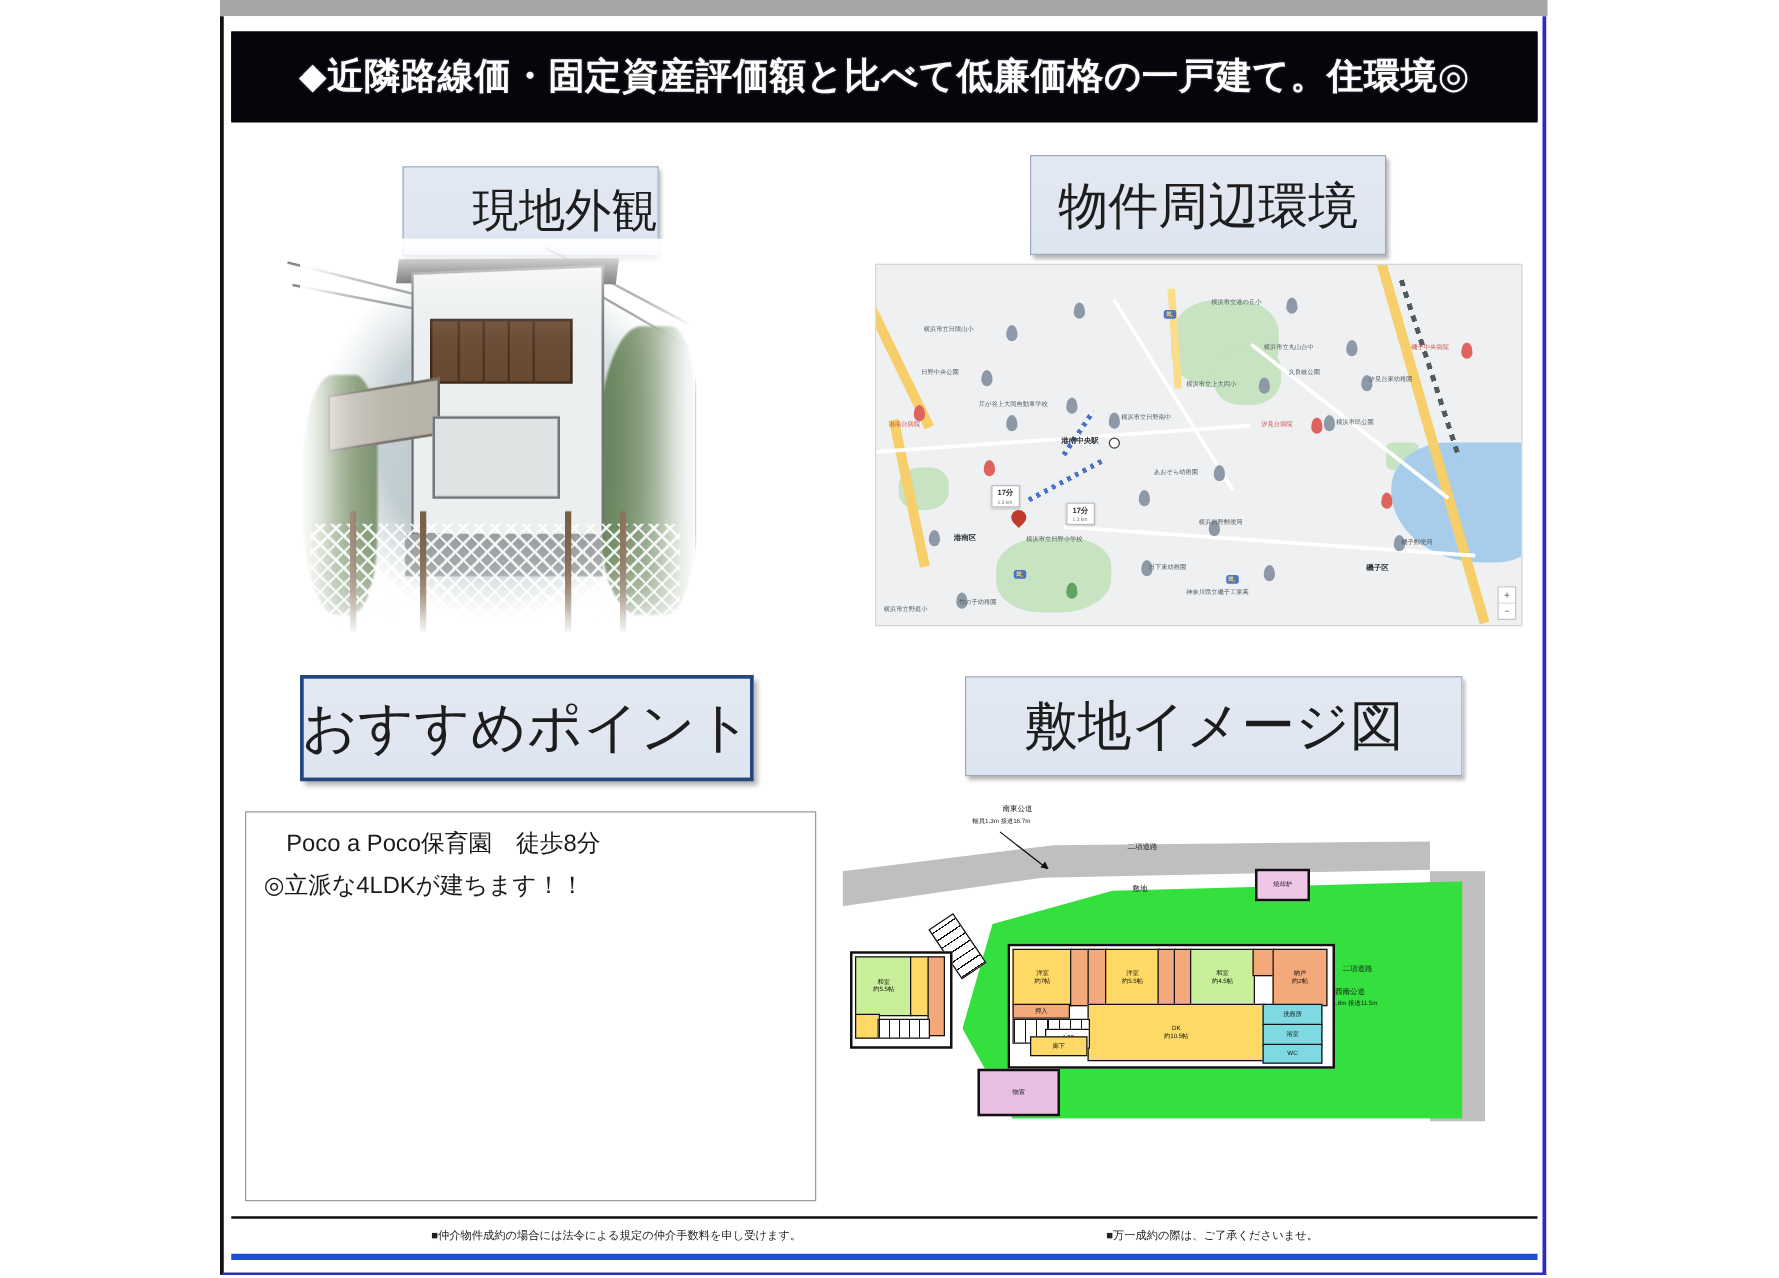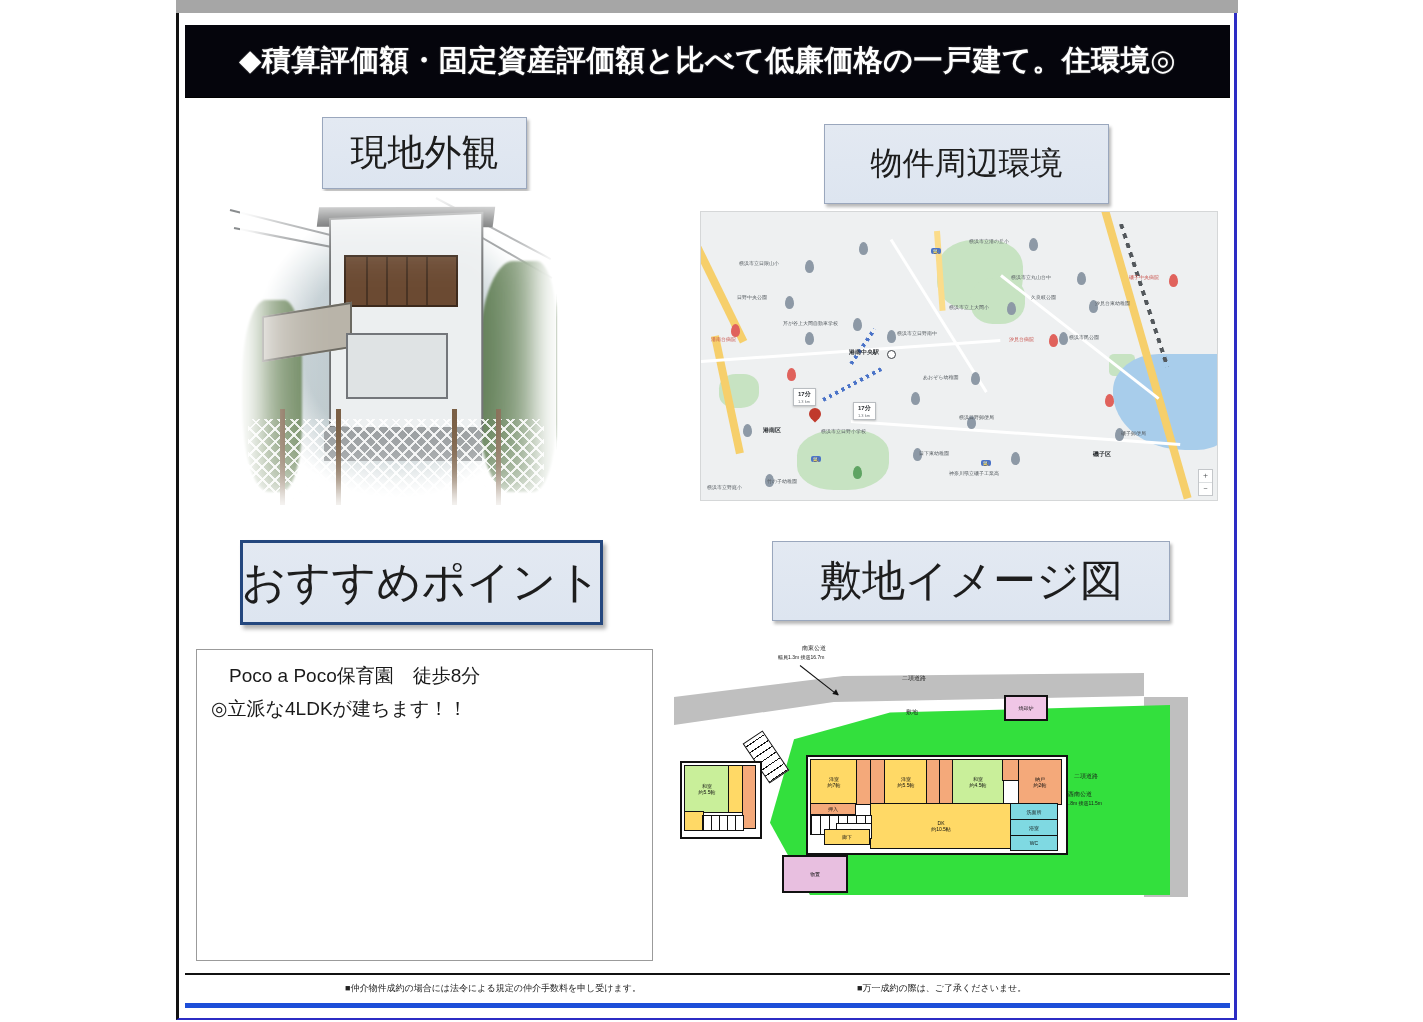--- a/index.html
+++ b/index.html
@@ -15,22 +15,22 @@
   .banner{position:absolute;left:6px;top:12px;width:1045px;height:72px;background:#05050c;
           display:flex;align-items:center;justify-content:center;box-shadow:0 1px 0 #000;}
   .banner-text{color:#ffffff;font-size:29px;font-weight:bold;letter-spacing:.5px;white-space:nowrap;
                text-shadow:0 0 2px #555;}
 
   
   .chip{position:absolute;background:linear-gradient(#e3e9f2,#dde5f0);border:1px solid #9aa7bd;
         display:flex;align-items:center;justify-content:center;color:#1d1d1d;white-space:nowrap;
         box-shadow:2px 3px 3px rgba(0,0,0,.28);}
   .chip.strong{border:3px solid #24477e;box-shadow:3px 4px 4px rgba(0,0,0,.3);}
-  .chip-a{left:143px;top:104px;width:203px;height:70px;font-size:37px;}
-  .chip-b{left:645px;top:111px;width:283px;height:78px;font-size:32px;}
+  .chip-a{left:143px;top:120px;width:203px;height:70px;font-size:37px;justify-content:flex-end;}
+  .chip-b{left:645px;top:111px;width:283px;height:78px;font-size:40px;}
   .chip-c{left:61px;top:527px;width:357px;height:79px;font-size:44px;}
   .chip-d{left:593px;top:528px;width:396px;height:78px;font-size:43px;}
 
   
   .photo{position:absolute;left:61px;top:178px;width:316px;height:320px;}
   .photo .sky{position:absolute;inset:0;background:linear-gradient(#cfd9dc 0%,#c3ced3 45%,#b9c6c8 100%);
               -webkit-mask-image:radial-gradient(ellipse 48% 48% at 50% 50%,#000 62%,transparent 97%);
               mask-image:radial-gradient(ellipse 48% 48% at 50% 50%,#000 62%,transparent 97%);}
   .photo .veg-l{position:absolute;left:2px;top:34%;width:60px;height:60%;background:#5d7a4a;opacity:.85;
                 border-radius:40% 30% 35% 45%;filter:blur(1px);}
@@ -111,33 +111,33 @@
   .plan .arrow.left::after{right:auto;left:-1px;border-left:none;border-right:6px solid #111;}
   .room{position:absolute;border:1px solid #111;font-size:5px;color:#111;display:flex;align-items:center;
         justify-content:center;text-align:center;line-height:1.2;}
   .c-yel{background:#ffd966;} .c-org{background:#f4a97a;} .c-grn{background:#c9ef9a;}
   .c-cyn{background:#7fd9e2;} .c-pnk{background:#e8bfe0;} .c-wht{background:#ffffff;}
   .c-pnk2{background:#f0c6e6;}
 
   
   .footer{position:absolute;left:6px;bottom:10px;width:1045px;height:28px;border-top:2px solid #111;border-bottom:5px solid #1d4ed8;}
   .footer .ft{position:absolute;top:7px;font-size:9px;color:#222;white-space:nowrap;}
-  .ft-l{left:160px;} .ft-r{left:672px;}
+  .ft-l{left:160px;} .ft-r{left:700px;}
 </style>
 </head>
 <body>
 
 <div class="stage">
 
   <div class="topbar"></div>
 
   <div class="sheet">
 
     <div class="banner">
-      <div class="banner-text">◆積算評価額・固定資産評価額と比べて低廉価格の一戸建て。住環境◎</div>
+      <div class="banner-text">◆近隣路線価・固定資産評価額と比べて低廉価格の一戸建て。住環境◎</div>
     </div>
 
     <div class="chip chip-a">
       <span>現地外観</span>
     </div>
     <div class="chip chip-b">
       <span>物件周辺環境</span>
     </div>
     <div class="chip chip-c strong">
       <span>おすすめポイント</span>

